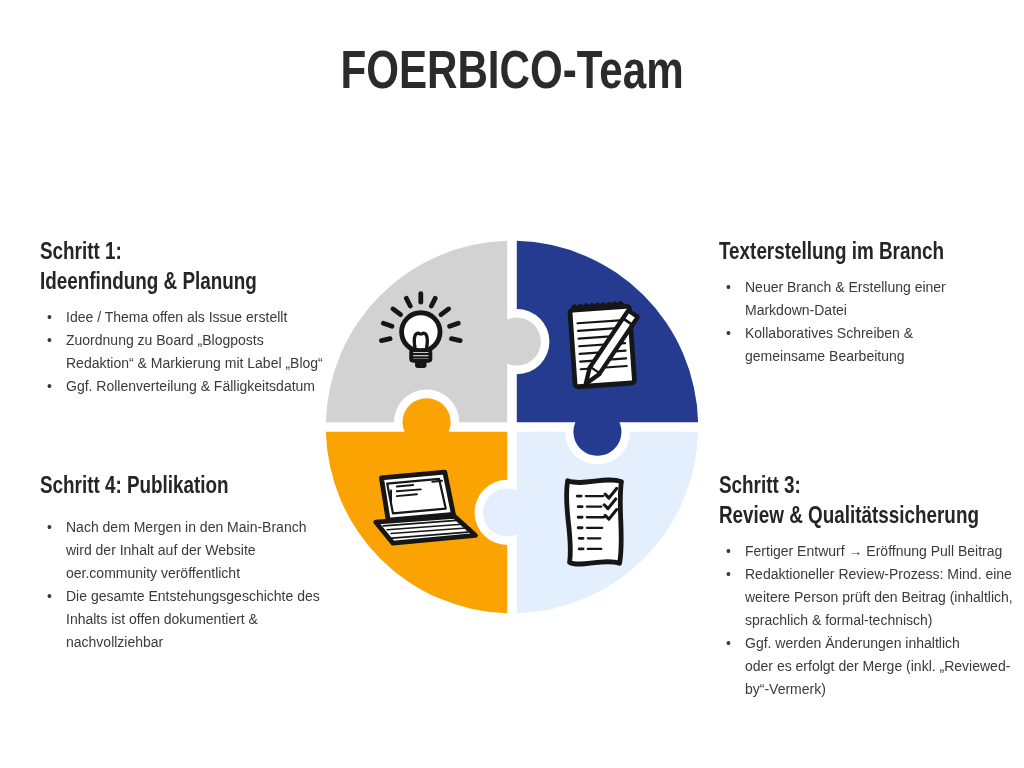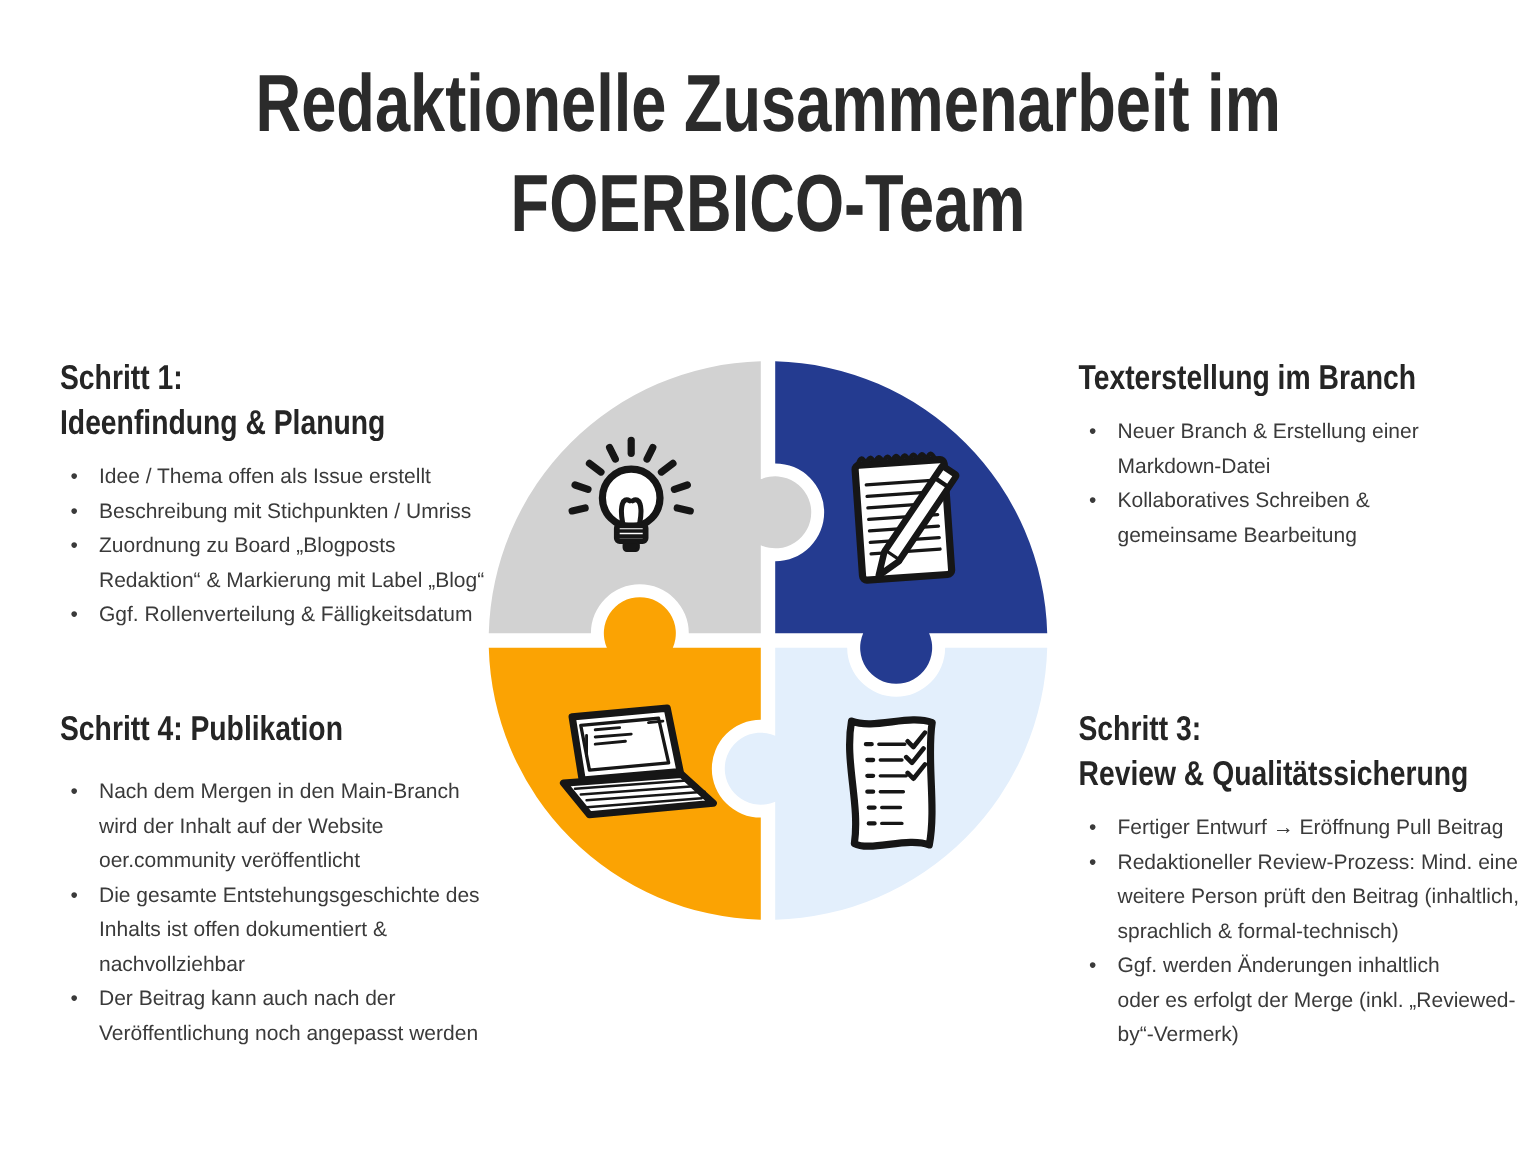--- a/index.html
+++ b/index.html
@@ -25,30 +25,28 @@
   
   .puzzle{position:absolute;left:320px;top:235px;width:384px;height:384px;}
   .doodle{stroke:#161616;stroke-linecap:round;stroke-linejoin:round;}
 </style>
 </head>
 <body>
 
 <div class="canvas">
 
   <header class="title">
-    <div><span class="tl">Redaktionelle Zusammenarbeit im</span></div>
     <div><span class="tl">FOERBICO-Team</span></div>
   </header>
 
   <section class="step step-1">
     <div class="hline"><span class="cond">Schritt 1:</span></div>
     <div class="hline"><span class="cond">Ideenfindung &amp; Planung</span></div>
     <ul class="bullets">
       <li>Idee / Thema offen als Issue erstellt</li>
-      <li>Beschreibung mit Stichpunkten / Umriss</li>
       <li>Zuordnung zu Board „Blogposts
 Redaktion“ &amp; Markierung mit Label „Blog“</li>
       <li>Ggf. Rollenverteilung &amp; Fälligkeitsdatum</li>
     </ul>
   </section>
 
   <section class="step step-2">
     <div class="hline"><span class="cond">Texterstellung im Branch</span></div>
     <ul class="bullets">
       <li>Neuer Branch &amp; Erstellung einer
@@ -74,22 +72,20 @@
 
   <section class="step step-4">
     <div class="hline"><span class="cond">Schritt 4: Publikation</span></div>
     <ul class="bullets">
       <li>Nach dem Mergen in den Main-Branch
 wird der Inhalt auf der Website
 oer.community veröffentlicht</li>
       <li>Die gesamte Entstehungsgeschichte des
 Inhalts ist offen dokumentiert &amp;
 nachvollziehbar</li>
-      <li>Der Beitrag kann auch nach der
-Veröffentlichung noch angepasst werden</li>
     </ul>
   </section>
 
   <svg class="puzzle" viewBox="0 0 400 400" aria-hidden="true">
     <defs>
       <path id="piece" d="M 195 6.1 L 195 88.1 A 25 25 0 1 1 195 133.9 L 195 195 L 145 195 A 34 34 0 0 0 77 195 L 6.1 195 A 194 194 0 0 1 195 6.1 Z"></path>
     </defs>
 
     <use href="#piece" fill="#d2d2d2"></use>
     <use href="#piece" transform="rotate(90 200 200)" fill="#243b90"></use>

